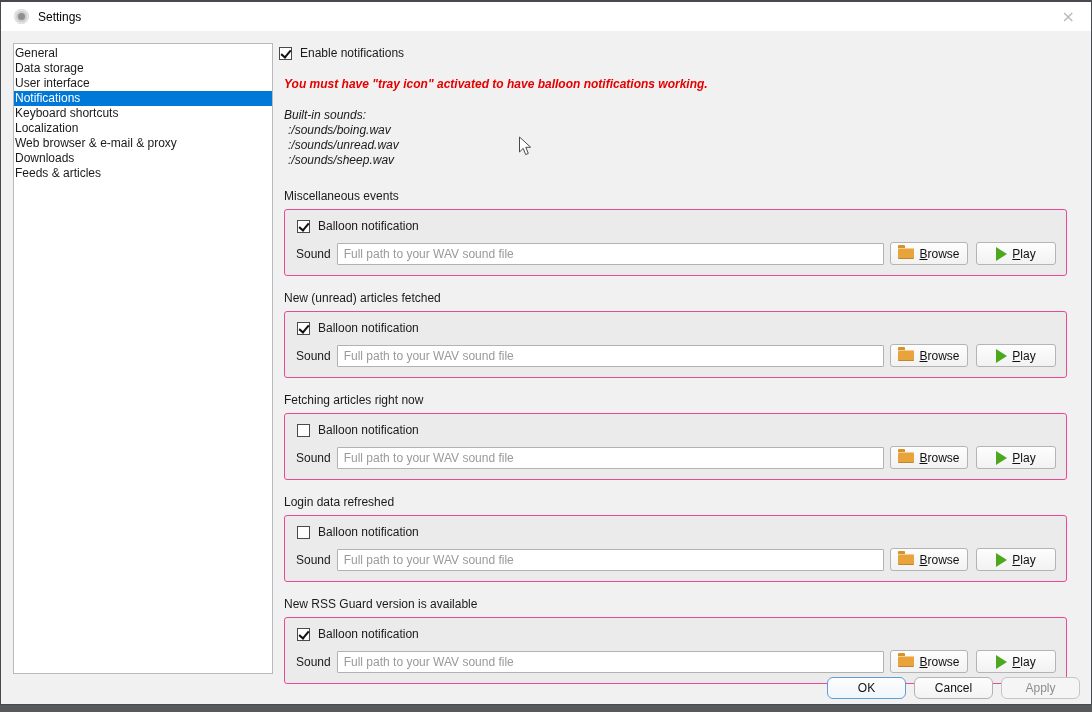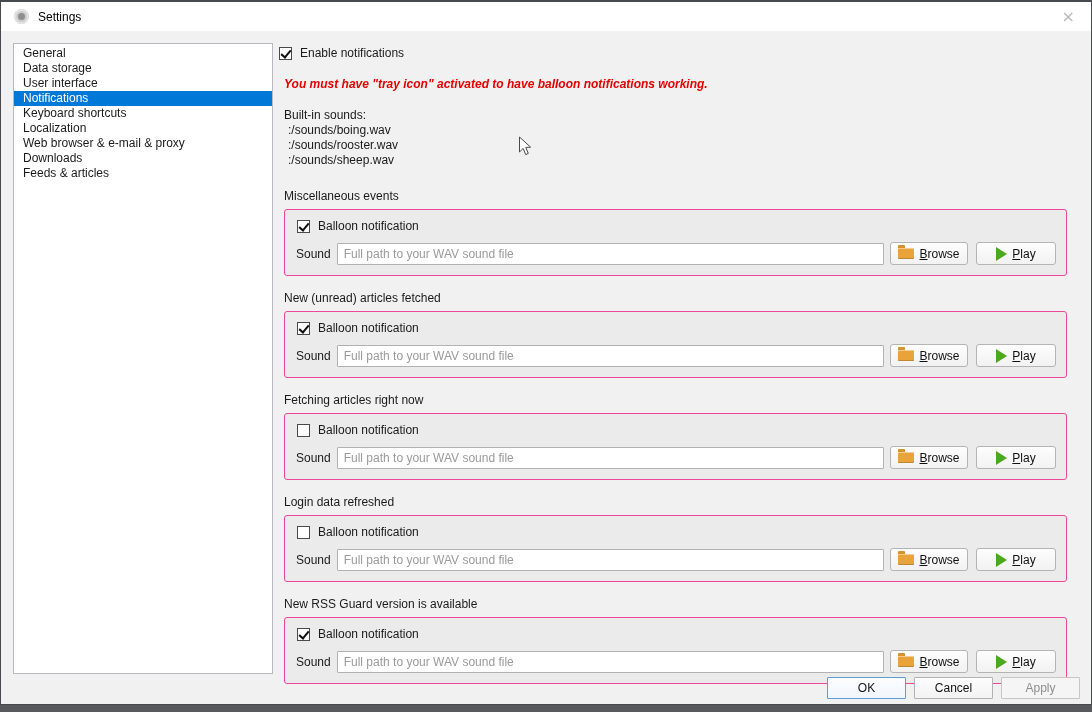--- a/index.html
+++ b/index.html
@@ -47,21 +47,21 @@
   
   .sidebar {
     position: absolute; left: 12px; top: 41px;
     width: 260px; height: 631px;
     background: #ffffff;
     border: 1px solid #b6b9bd;
     padding-top: 2px;
   }
   .sidebar-item {
     height: 15px; line-height: 15px;
-    padding-left: 9px; white-space: nowrap;
+    padding-left: 1px; white-space: nowrap;
   }
   .sidebar-item.selected { background: var(--selection,#0078d7); color: #fff; }
   
   .content {
     position: absolute; left: 278px; top: 30px; width: 788px;
     padding-top: 14px;
   }
   .check-row { display: flex; align-items: center; }
   .checkbox {
     width: 13px; height: 13px; background: #fff;
@@ -72,21 +72,21 @@
     width: 4px; height: 8px;
     border: solid #111; border-width: 0 2px 2px 0;
     transform: rotate(40deg);
   }
   .check-label { margin-left: 8px; text-align: right; }
   .warning {
     margin: 17px 0 0 5px;
     color: var(--warning,#e50000);
     font-weight: bold; font-style: italic;
   }
-  .sounds-block { margin: 17px 0 8px 5px; line-height: 15px; }
+  .sounds-block { margin: 17px 0 8px 5px; font-style: italic; line-height: 15px; }
   .sounds-block .snd-file { padding-left: 4px; }
   .sections { margin-top: 21px; }
   .section { margin: 0 0 15px 5px; }
   .section-title { margin-bottom: 6px; }
   .groupbox {
     width: 783px;
     background: #ebebeb;
     border: 1px solid #ec4899;
     border-radius: 3px;
     padding: 9px 10px 10px 11px;
@@ -128,21 +128,21 @@
     border-top: 7px solid transparent;
     border-bottom: 7px solid transparent;
   }
   
   .footer {
     position: absolute; right: 11px; bottom: 5px;
     display: flex; gap: 8px;
   }
   .footer-btn {
     width: 79px; height: 22px;
-    border: 1px solid #b2b2b2; border-radius: 1px;
+    border: 1px solid #b2b2b2; border-radius: 6px;
     background: linear-gradient(#fdfdfd, #f3f3f3);
     font: inherit; color: #111; cursor: default;
   }
   .footer-btn.btn-ok { border-color: var(--ok_border,#5e9ed6); background: linear-gradient(#fcfdfe,#f0f6fc); }
   .footer-btn.btn-apply { color: #8d8d8d; border-color: #c6c6c6; background: #f5f5f5; }
   
   .cursor { position: absolute; left: 517px; top: 134px; width: 14px; height: 21px; }
 </style>
 </head>
 <body>
@@ -172,21 +172,21 @@
     <label class="check-row">
       <span class="checkbox checked"></span>
       <span class="check-label">Enable notifications</span>
     </label>
 
     <div class="warning">You must have "tray icon" activated to have balloon notifications working.</div>
 
     <div class="sounds-block">
       <div>Built-in sounds:</div>
       <div class="snd-file">:/sounds/boing.wav</div>
-      <div class="snd-file">:/sounds/rooster.wav</div>
+      <div class="snd-file">:/sounds/unread.wav</div>
       <div class="snd-file">:/sounds/sheep.wav</div>
     </div>
 
     <div class="sections">
 
       <div class="section">
         <div class="section-title">Miscellaneous events</div>
         <div class="groupbox">
           <label class="check-row">
             <span class="checkbox checked"></span>

